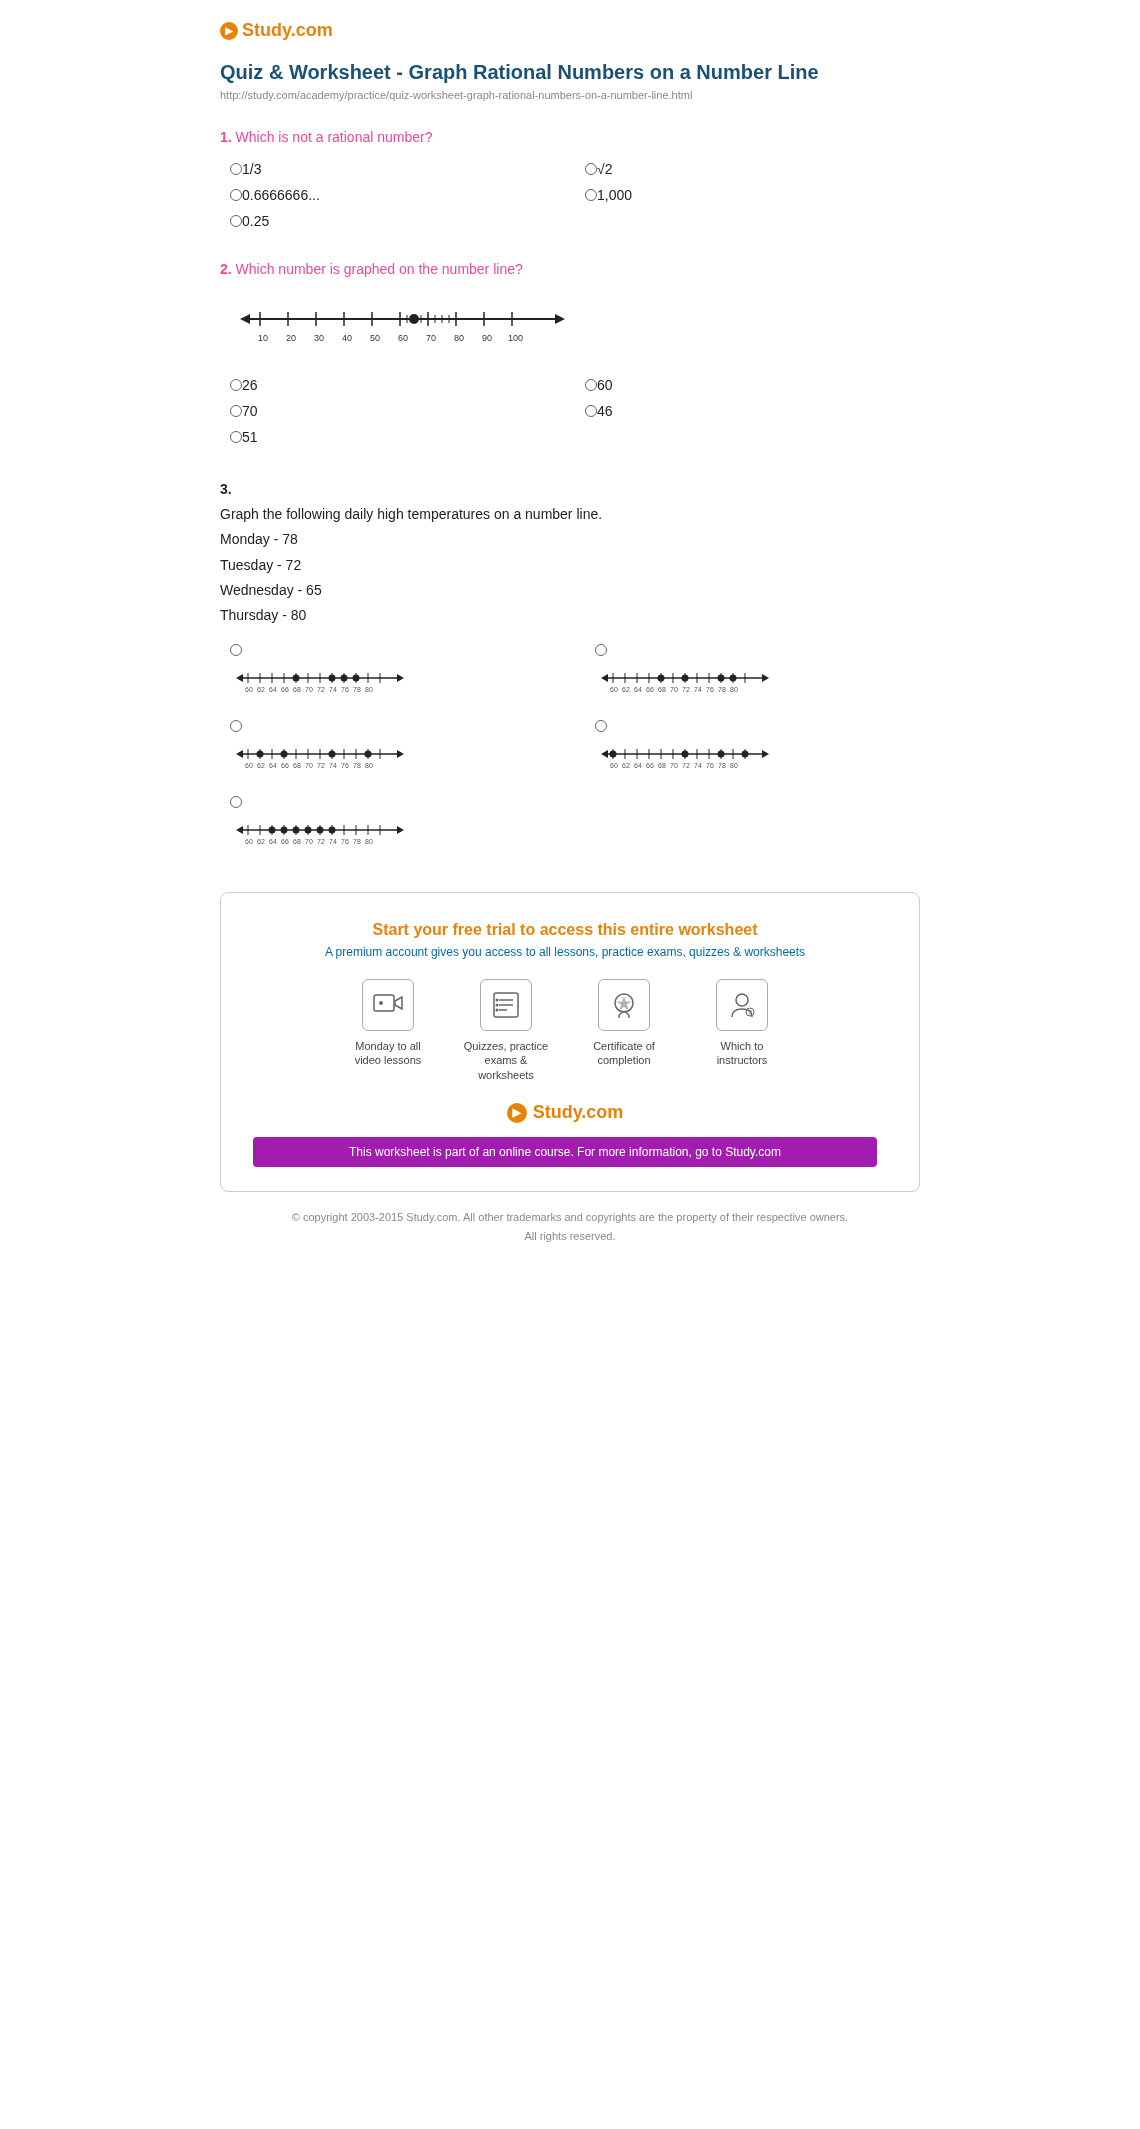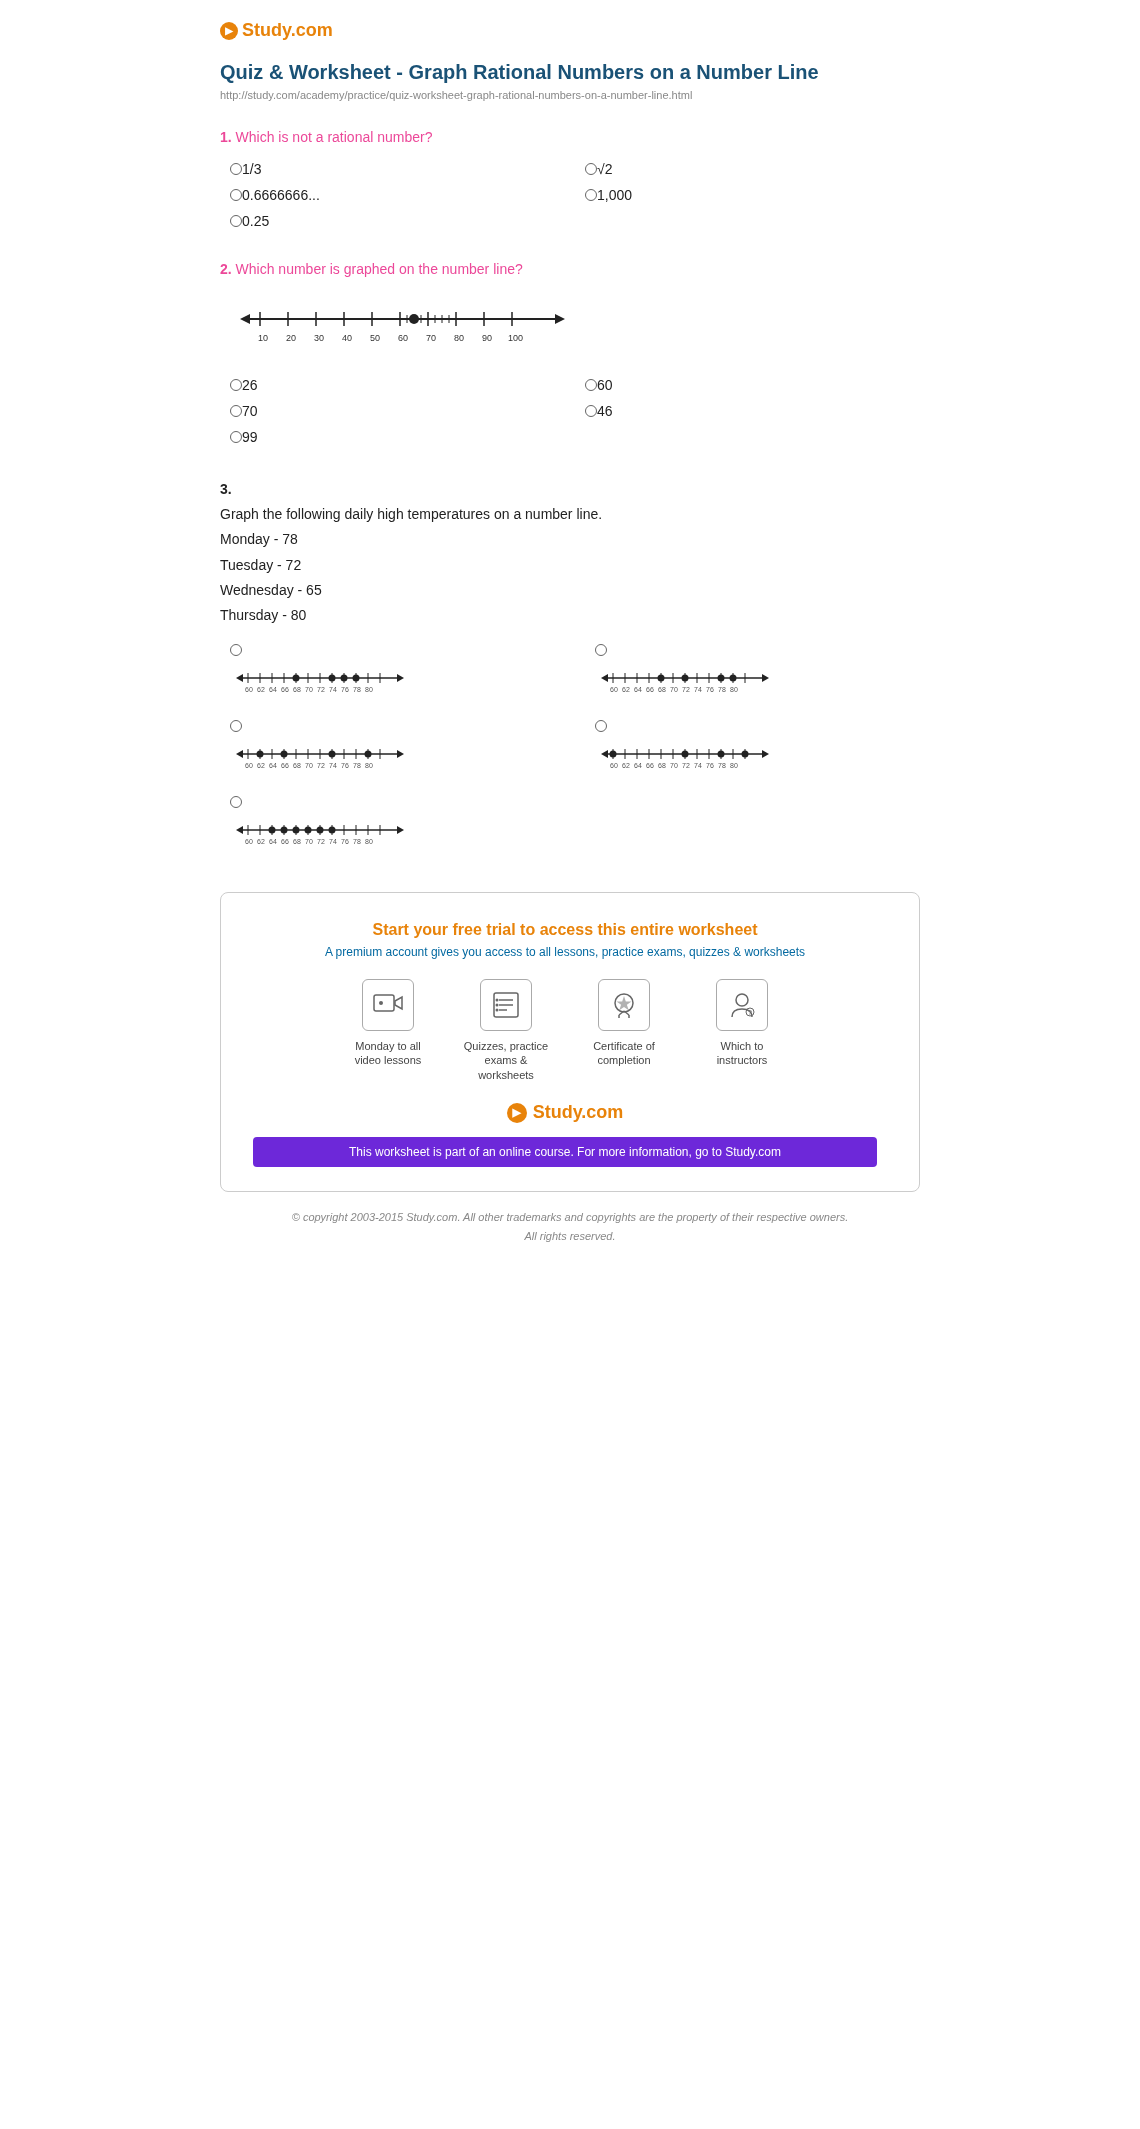--- a/index.html
+++ b/index.html
@@ -156,34 +156,33 @@
       display: flex;
       align-items: center;
       justify-content: center;
       gap: 6px;
       margin-bottom: 14px;
       font-size: 18px;
       font-weight: bold;
       color: #e8830a;
     }
     .promo-banner {
-      background: #6d28d9;
+      background: #a21caf;
       color: #fff;
       font-size: 12px;
       padding: 8px 16px;
       border-radius: 4px;
       margin-top: 4px;
     }
     .footer {
       text-align: center;
       font-size: 11px;
       color: #888;
       margin-top: 16px;
       line-height: 1.7;
-      font-style: italic;
     }
   </style>
 </head>
 <body>
 
 <div class="page-wrapper">
 
   <div class="logo-area">
     <div class="logo-text">
       <span class="logo-play">▶</span>
@@ -290,21 +289,21 @@
       <div class="option-item">
         <span class="radio-circle"></span>
         <span>70</span>
       </div>
       <div class="option-item">
         <span class="radio-circle"></span>
         <span>46</span>
       </div>
       <div class="option-item">
         <span class="radio-circle"></span>
-        <span>99</span>
+        <span>51</span>
       </div>
     </div>
   </div>
 
   <div class="question-block">
     <div class="q3-text">
       <div><strong>3.</strong></div>
       <div>Graph the following daily high temperatures on a number line.</div>
       <div>Monday - 78</div>
       <div>Tuesday - 72</div>

